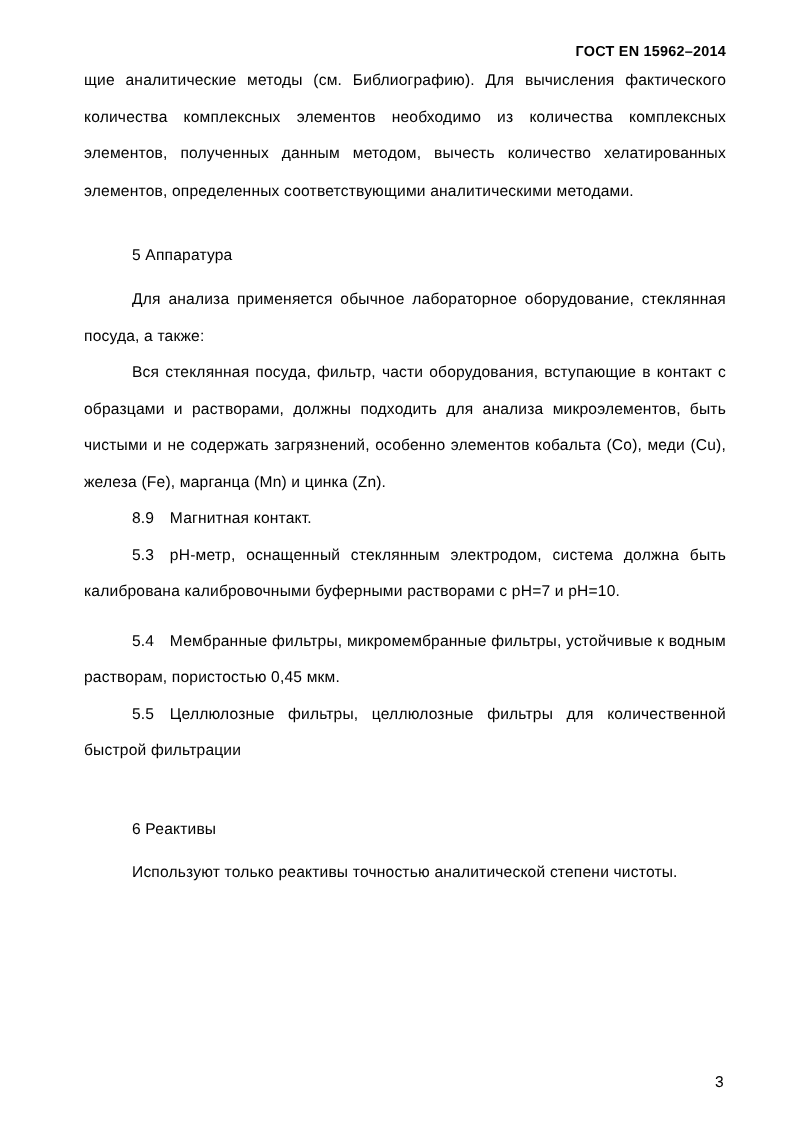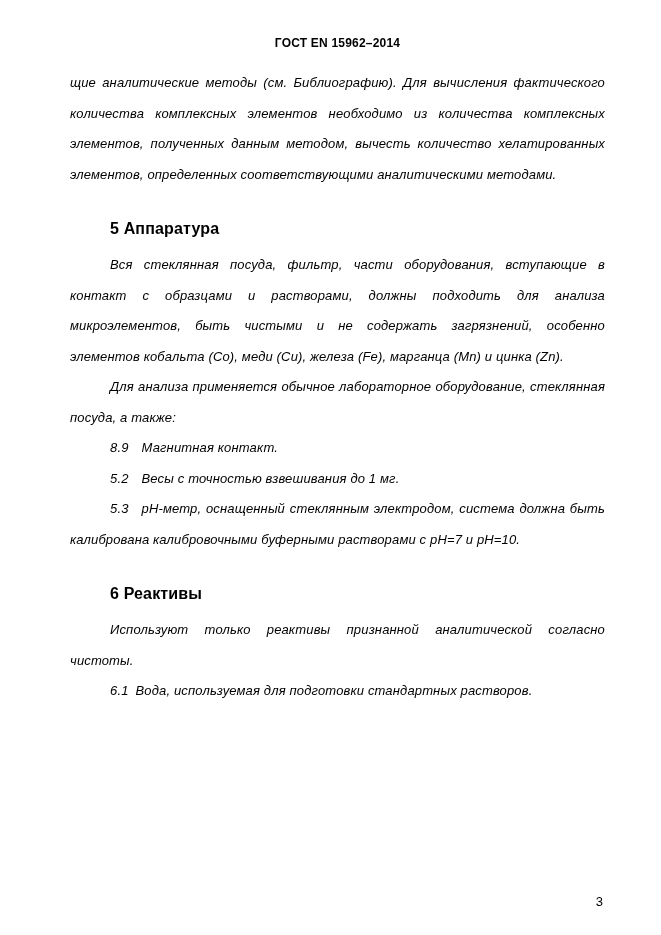--- a/index.html
+++ b/index.html
@@ -13,46 +13,45 @@
   }
   .page {
     position: relative;
     width: 661px;
     height: 935px;
     padding: 36px 56px 0 70px;
     overflow: hidden;
     background: #ffffff;
   }
   .doc-header {
-    text-align: center;
+    text-align: right;
     font-size: 12px;
     font-weight: 700;
     letter-spacing: 0.2px;
-    margin-bottom: 18px;
+    margin-bottom: 2px;
     line-height: 14px;
   }
   .para {
     margin: 0;
     font-size: 13px;
     line-height: 30.5px;
     text-align: justify;
     text-indent: 40px;
     letter-spacing: 0.15px;
-    font-style: italic;
   }
   .para.first { text-indent: 0; }
   .heading {
-    font-size: 16px;
-    font-weight: 700;
+    font-size: 13px;
+    font-weight: 400;
     margin: 24px 0 6px 0;
     text-indent: 40px;
     line-height: 30px;
     letter-spacing: 0.15px;
   }
-  .heading.h6 { margin-top: 24px; }
+  .heading.h6 { margin-top: 35px; }
   .item.spaced { margin-top: 10px; }
   .gap { display: inline-block; width: 13px; }
   .gap-sm { display: inline-block; width: 7px; }
   .page-number {
     position: absolute;
     right: 58px;
     bottom: 26px;
     font-size: 13px;
   }
 </style>
@@ -62,33 +61,33 @@
 <div class="page">
 
   <div class="doc-header">
     <span>ГОСТ EN 15962–2014</span>
   </div>
 
   <p class="para first">щие аналитические методы (см. Библиографию). Для вычисления фактического количества комплексных элементов необходимо из количества комплексных элементов, полученных данным методом, вычесть количество хелатированных элементов, определенных соответствующими аналитическими методами.</p>
 
   <h2 class="heading">5 Аппаратура</h2>
 
+  <p class="para">Для анализа применяется обычное лабораторное оборудование, стеклянная посуда, а также:</p>
   <p class="para">Вся стеклянная посуда, фильтр, части оборудования, вступающие в контакт с образцами и растворами, должны подходить для анализа микроэлементов, быть чистыми и не содержать загрязнений, особенно элементов кобальта (Со), меди (Cu), железа (Fe), марганца (Mn) и цинка (Zn).</p>
-  <p class="para">Для анализа применяется обычное лабораторное оборудование, стеклянная посуда, а также:</p>
 
   <p class="para item"><span>8.9</span><span class="gap"></span><span>Магнитная контакт.</span></p>
 
-  <p class="para item"><span>5.2</span><span class="gap"></span><span>Весы с точностью взвешивания до 1 мг.</span></p>
 
   <p class="para item"><span>5.3</span><span class="gap"></span><span>pH-метр, оснащенный стеклянным электродом, система должна быть калибрована калибровочными буферными растворами с pH=7 и pH=10.</span></p>
 
+  <p class="para item spaced"><span>5.4</span><span class="gap"></span><span>Мембранные фильтры, микромембранные фильтры, устойчивые к водным растворам, пористостью 0,45 мкм.</span></p>
 
+  <p class="para item"><span>5.5</span><span class="gap"></span><span>Целлюлозные фильтры, целлюлозные фильтры для количественной быстрой фильтрации</span></p>
 
   <h2 class="heading h6">6 Реактивы</h2>
 
-  <p class="para">Используют только реактивы признанной аналитической согласно чистоты.</p>
+  <p class="para">Используют только реактивы точностью аналитической степени чистоты.</p>
 
-  <p class="para item"><span>6.1</span><span class="gap-sm"></span><span>Вода, используемая для подготовки стандартных растворов.</span></p>
 
 
   <div class="page-number">3</div>
 
 </div>
 
 </body></html>

